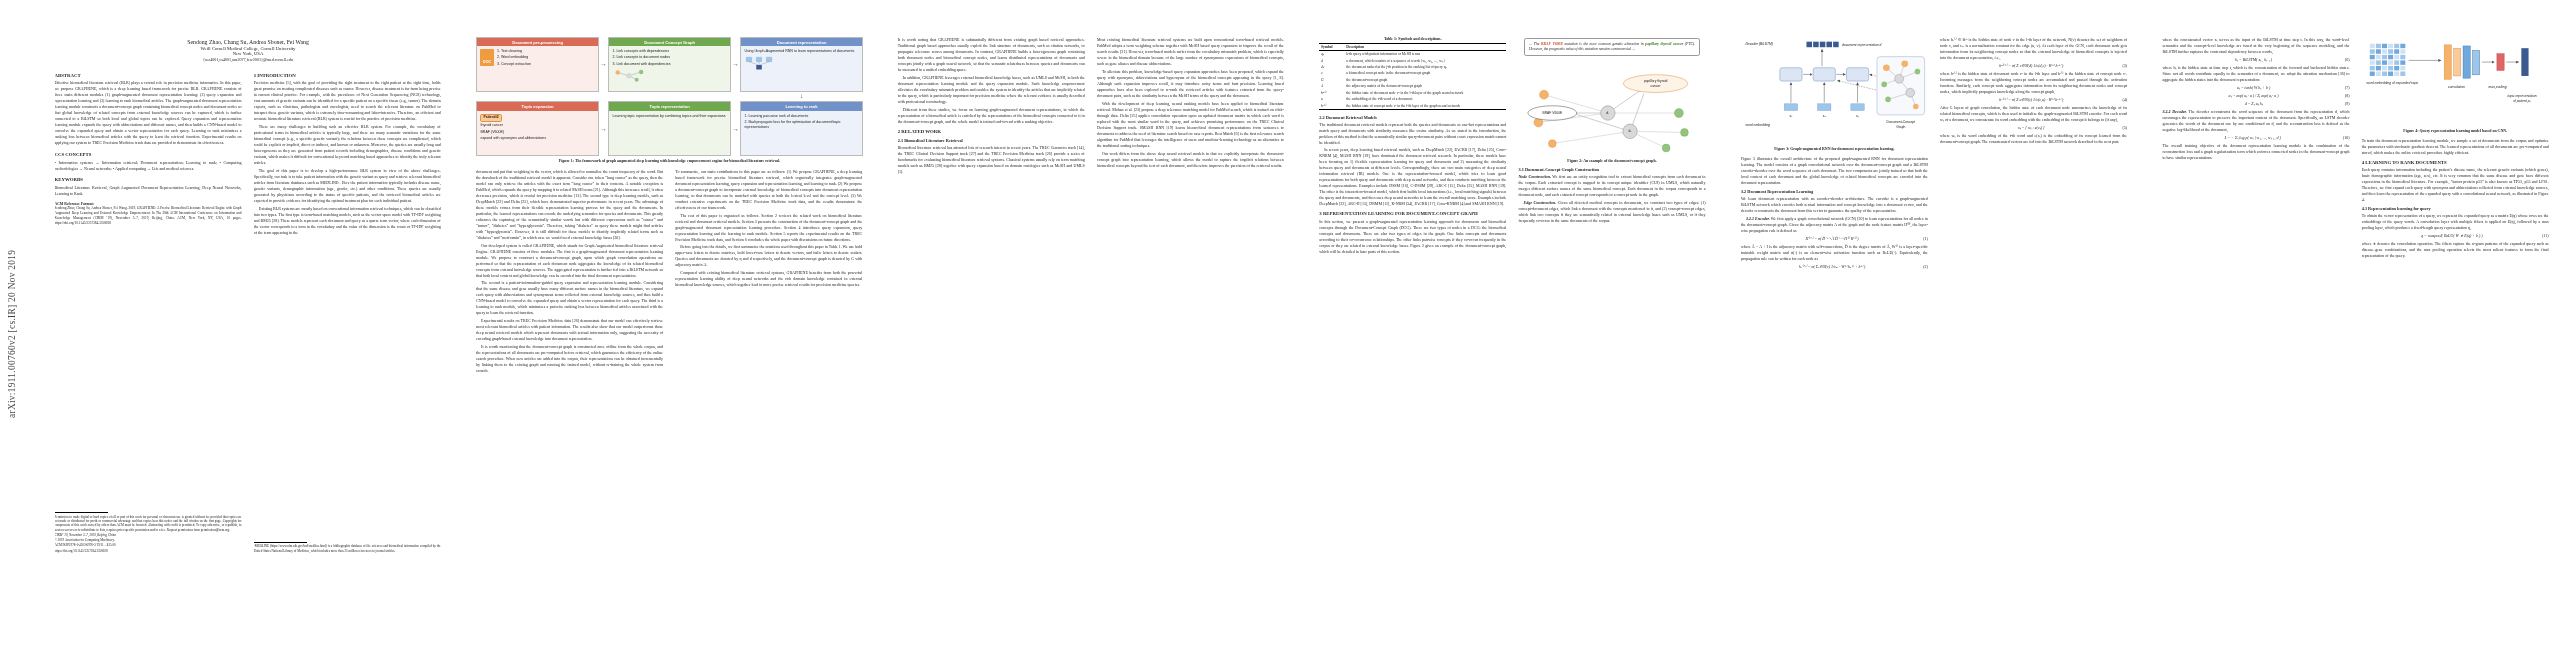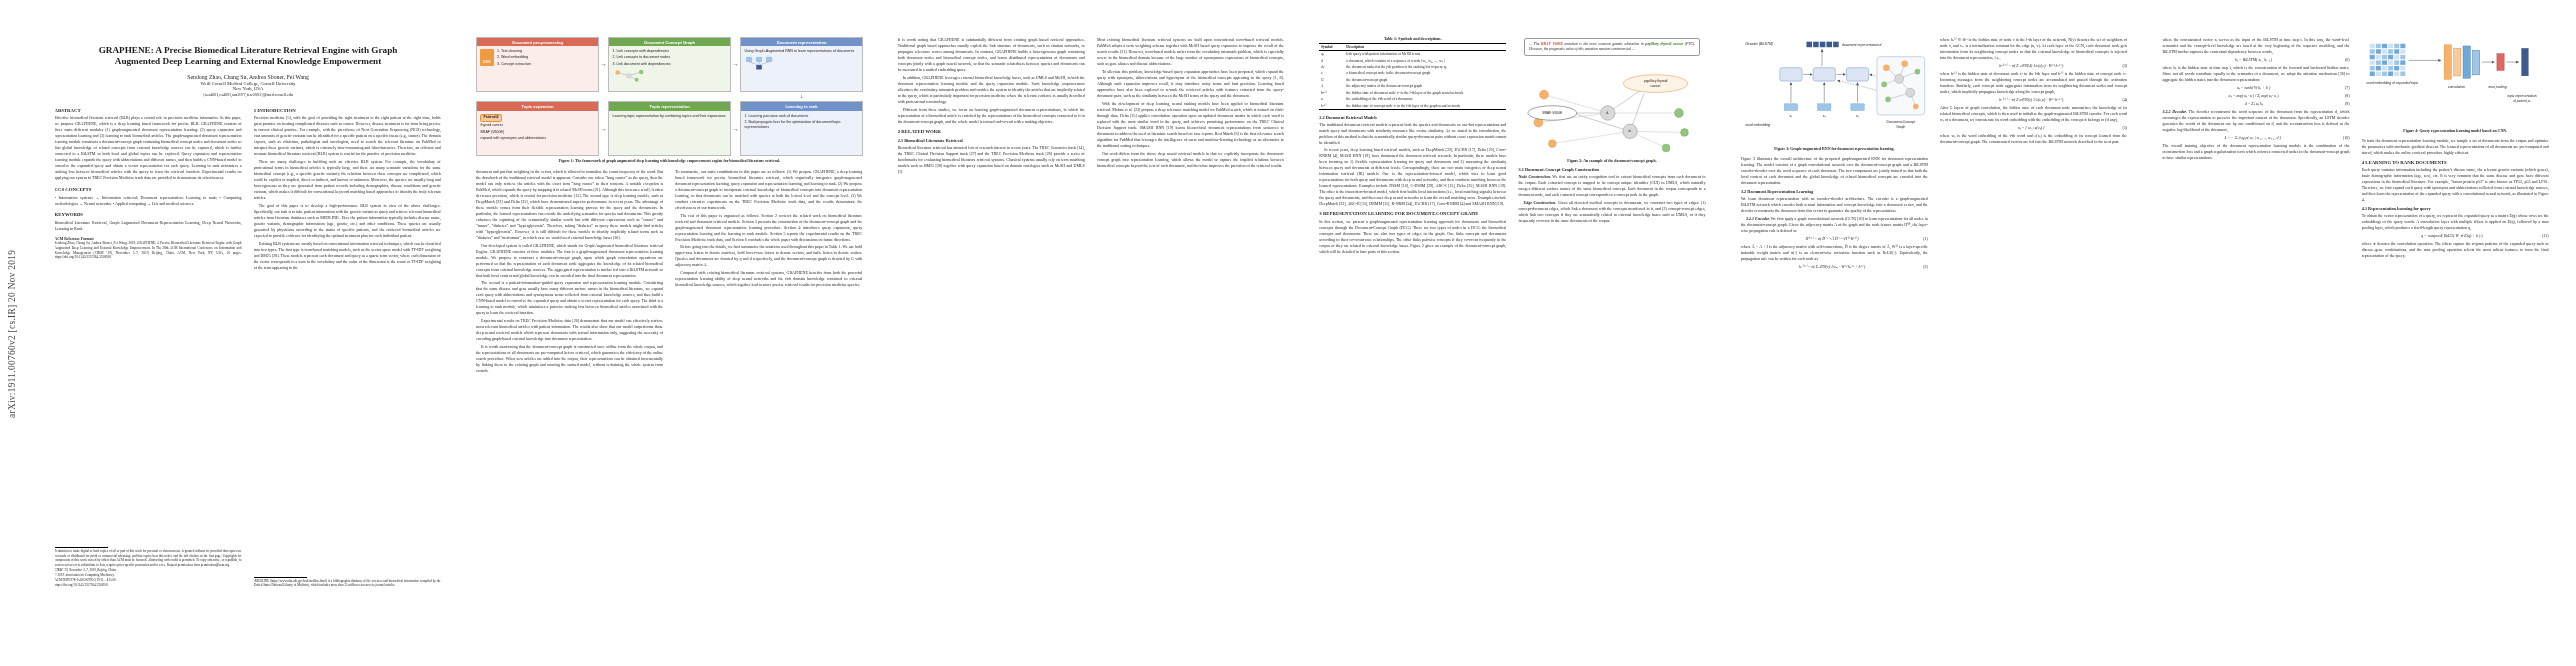--- a/index.html
+++ b/index.html
@@ -67,21 +67,20 @@
 </style>
 </head>
 <body>
 
 <div class="sheet">
   <div class="arxiv">arXiv:1911.00760v2  [cs.IR]  20 Nov 2019</div>
 
   <div class="pages">
 
     <div class="page">
-      <div class="title">GRAPHENE: A Precise Biomedical Literature Retrieval Engine with Graph Augmented Deep Learning and External Knowledge Empowerment</div>
       <div class="authors">Sendong Zhao, Chang Su, Andrea Sboner, Fei Wang</div>
       <div class="affil">Weill Cornell Medical College, Cornell University</div>
       <div class="affil">New York, USA</div>
       <div class="emails">{sez4001,cs4001,ans2077,few2001}@med.cornell.edu</div>
       <div class="cols p1cols">
         <div class="col flexv">
           <div class="sh">ABSTRACT</div>
           <p class="body">Effective biomedical literature retrieval (BLR) plays a central role in precision medicine informatics. In this paper, we propose GRAPHENE, which is a deep learning based framework for precise BLR. GRAPHENE consists of three main different modules (1) graph-augmented document representation learning; (2) query expansion and representation learning and (3) learning to rank biomedical articles. The graph-augmented document representation learning module constructs a document-concept graph containing biomedical concept nodes and document nodes so that global knowled­ge of related concepts from external knowledge sources can be captured, which is further connected to a BiLSTM so both local and global topics can be explored. Query expansion and representation learning module expands the query with abbreviations and different names, and then builds a CNN-based model to convolve the expanded query and obtain a vector representation for each query. Learning to rank minimizes a ranking loss between biomedical articles with the query to learn the retrieval function. Experimental results on applying our system to TREC Precision Medicine track data are provided to demonstrate its effectiveness.</p>
           <div class="sh">CCS CONCEPTS</div>
           <p class="body">• Information systems → Information retrieval; Document representation; Learning to rank; • Computing methodologies → Neural networks; • Applied computing → Life and medical sciences.</p>

